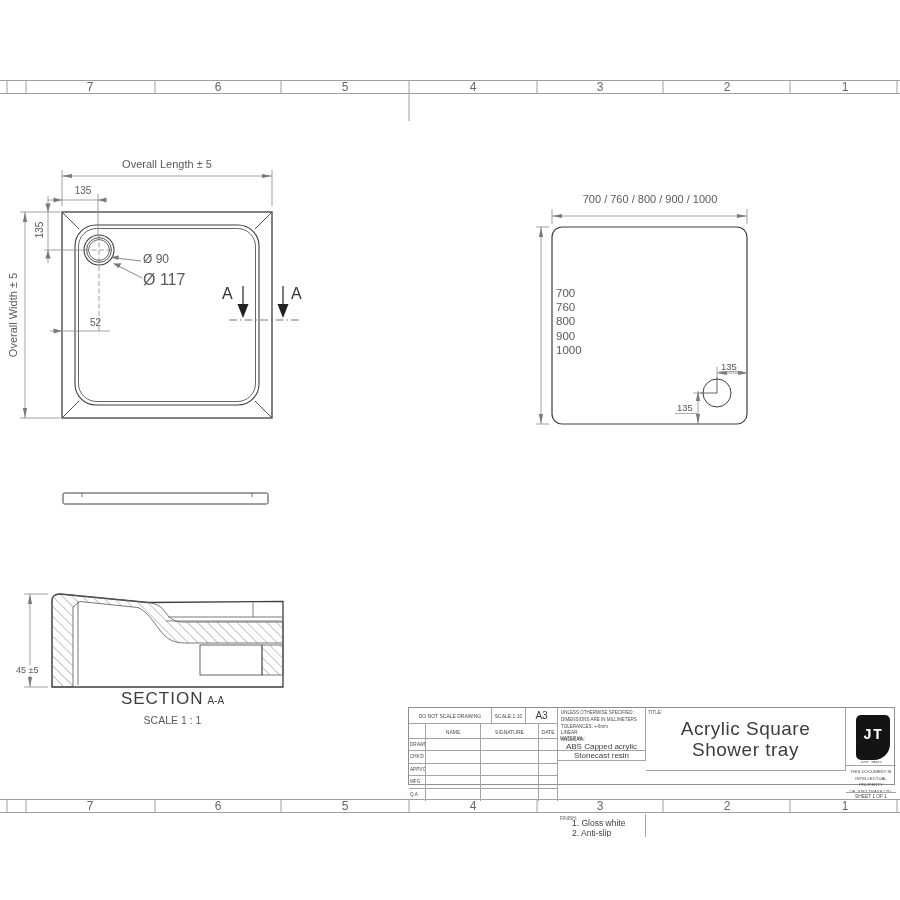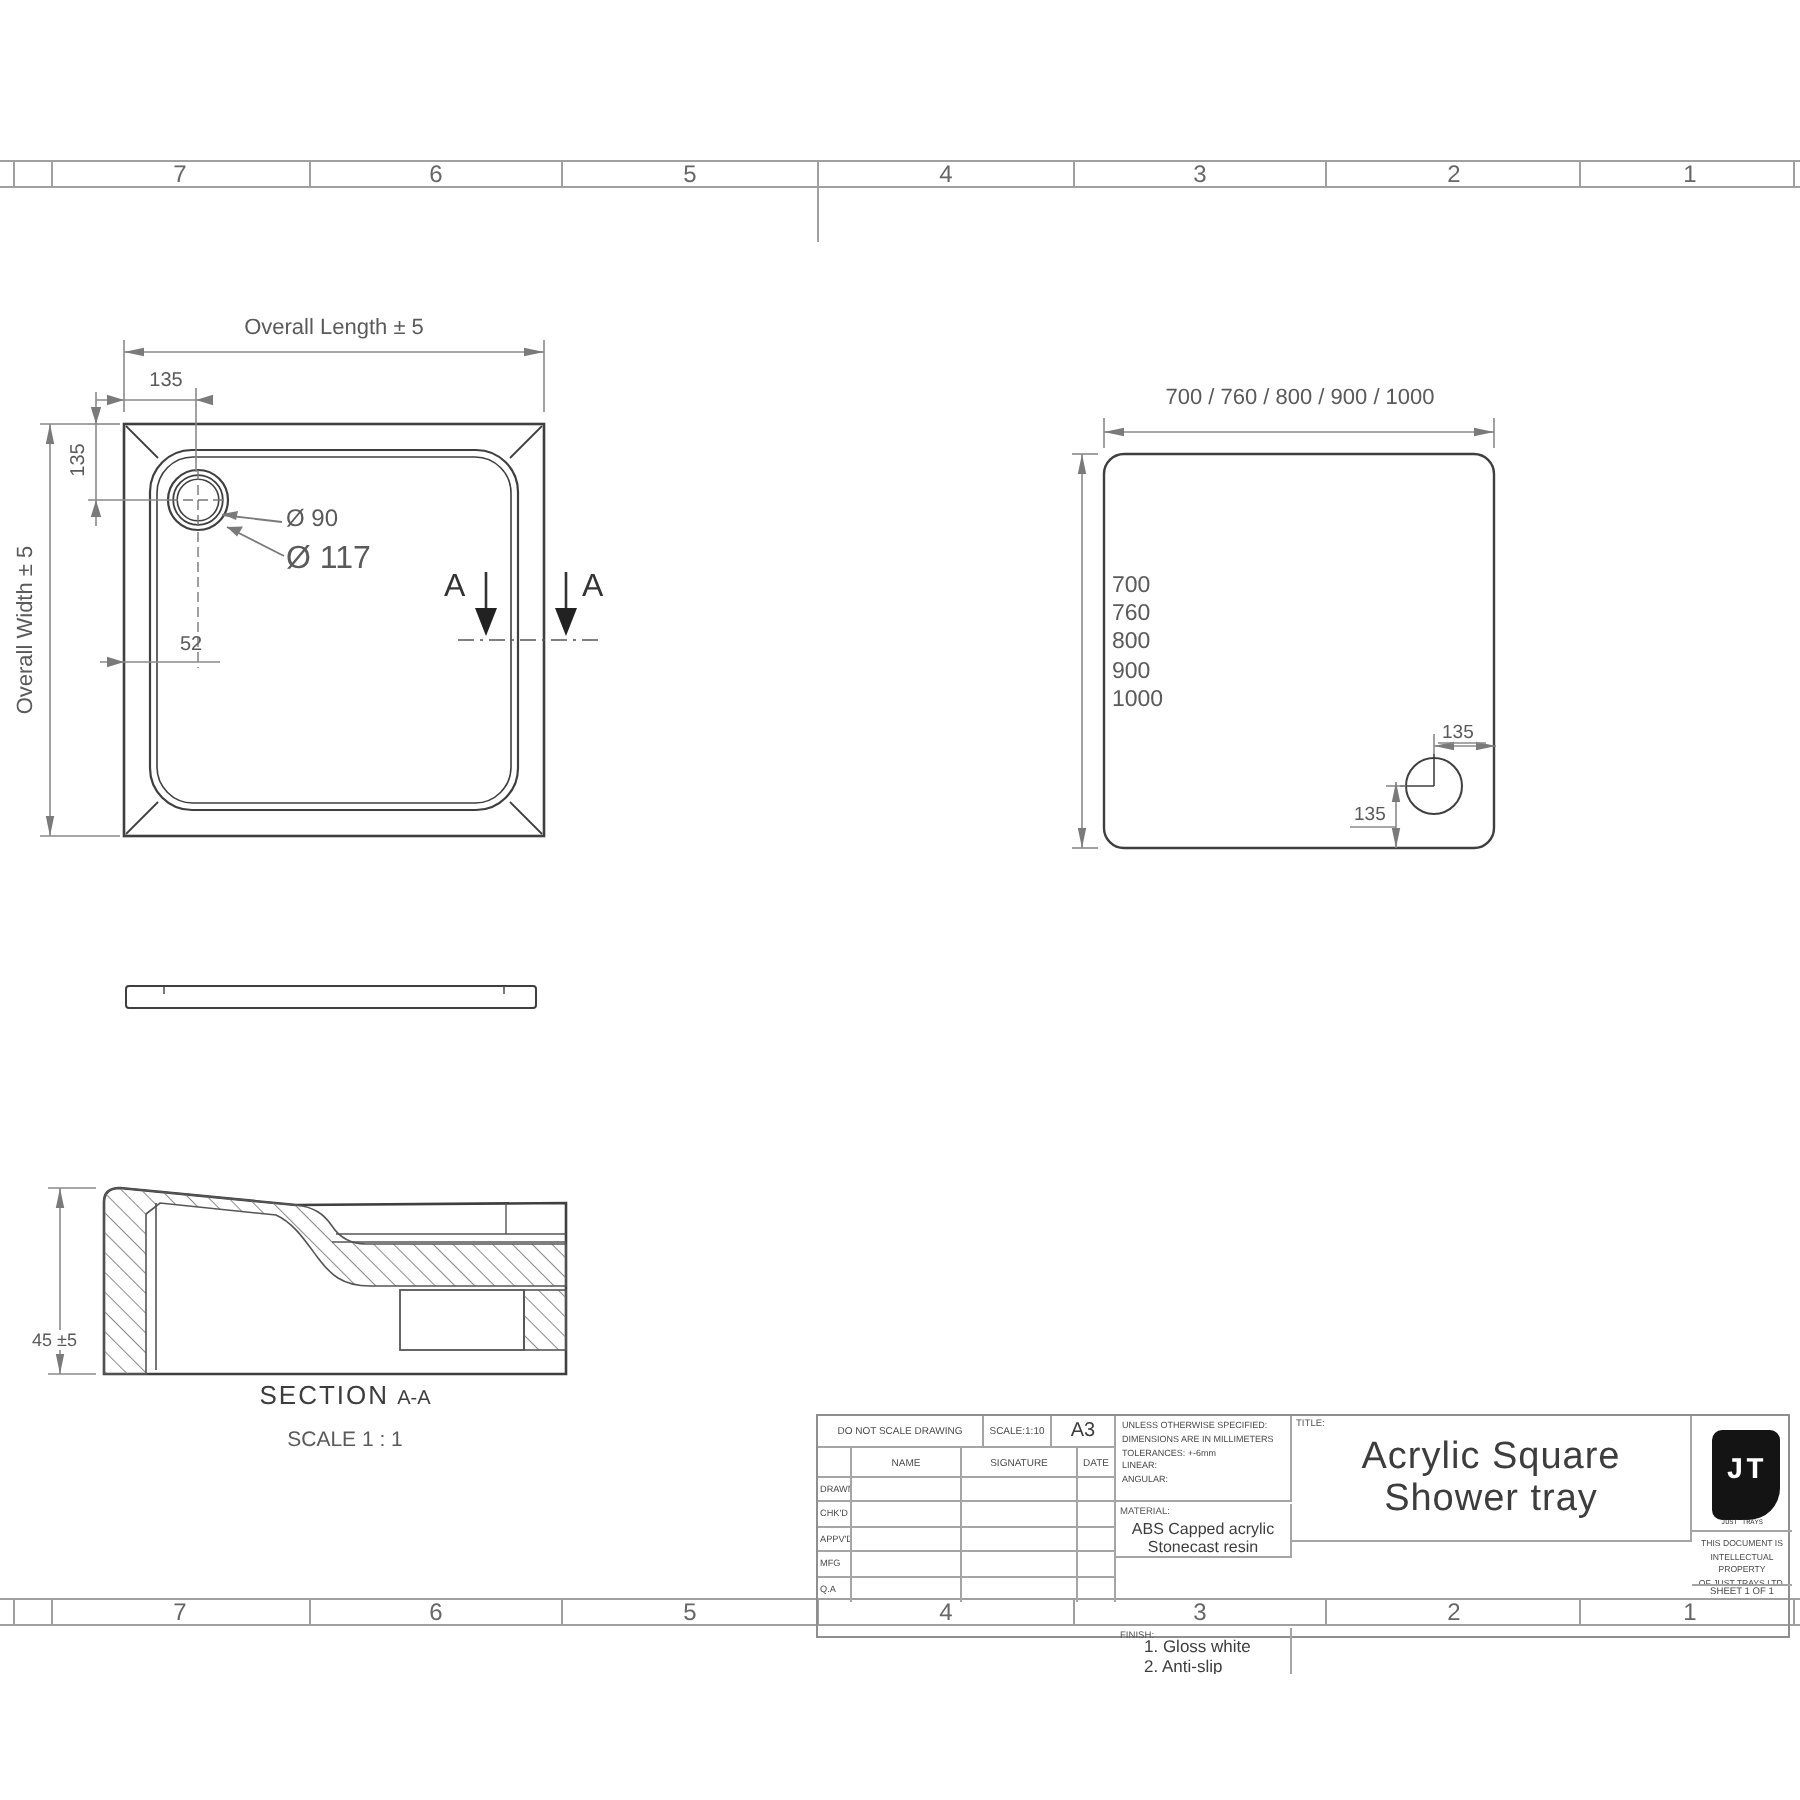--- a/index.html
+++ b/index.html
@@ -4,21 +4,21 @@
 <style>
   html,body{margin:0;padding:0;background:#ffffff;}
   #sheet{position:relative;width:900px;height:900px;background:#ffffff;overflow:hidden;
          font-family:"Liberation Sans",sans-serif;color:#555;}
   #linework{position:absolute;left:0;top:0;}
   .txt{position:absolute;white-space:nowrap;color:#5a5a5a;}
   .ctr{text-align:center;}
   .rot{transform:rotate(-90deg);transform-origin:center;}
   .rulnum{width:40px;height:14px;line-height:14px;font-size:12px;color:#666;text-align:center;}
   
-  #tb{position:absolute;left:408px;top:707px;width:487px;height:112px;box-sizing:border-box;
+  #tb{position:absolute;left:408px;top:707px;width:487px;height:78px;box-sizing:border-box;
       border:1px solid #8f8f8f;font-family:"Liberation Sans",sans-serif;color:#4a4a4a;}
   .c{position:absolute;box-sizing:border-box;border-right:1px solid #a5a5a5;border-bottom:1px solid #a5a5a5;overflow:hidden;}
   .nr{border-right:none;} .nb{border-bottom:none;} .t45{font-size:4.5px;line-height:6.8px;}
   .lbl{position:absolute;left:2px;top:2px;font-size:4.8px;color:#555;}
   .bigtitle{font-size:19px;line-height:21px;color:#3d3d3d;text-align:center;letter-spacing:0.5px;}
   #jtbox{position:absolute;left:10px;top:7px;width:34px;height:45px;background:#141414;
          border-radius:5px 5px 16px 5px;color:#fff;text-align:center;}
   #jtbox span{display:inline-block;margin-top:12px;font-size:15px;font-weight:bold;letter-spacing:1px;}
 </style>
 </head>
@@ -199,21 +199,21 @@
     <div>760</div>
     <div>800</div>
     <div>900</div>
     <div>1000</div>
   </div>
   <span class="txt" style="left:721px;top:361px;font-size:9.5px;">135</span>
   <span class="txt" style="left:677px;top:402px;font-size:9.5px;">135</span>
 
   <span class="txt" style="left:15px;top:629px;font-size:9px;background:#fff;padding:0 1px;margin-top:36px;">45 ±5</span>
   <div class="txt ctr" style="left:105px;top:689px;width:135px;color:#3d3d3d;">
-    <span style="font-size:13px;letter-spacing:1px;text-align:center;">SECTION</span><span style="font-size:10px;margin-left:4px;">A-A</span>
+    <span style="font-size:17px;letter-spacing:1px;text-align:center;">SECTION</span><span style="font-size:10px;margin-left:4px;">A-A</span>
   </div>
   <span class="txt ctr" style="left:130px;top:714px;width:85px;font-size:10.5px;">SCALE 1 : 1</span>
 
   <div id="tb">
     <div class="c ctr" style="left:0;top:0;width:83px;height:16px;padding-top:5px;font-size:5px;">DO NOT SCALE DRAWING</div>
     <div class="c ctr" style="left:83px;top:0;width:34px;height:16px;padding-top:5px;font-size:5px;">SCALE:1:10</div>
     <div class="c ctr" style="left:117px;top:0;width:32px;height:16px;padding-top:2px;font-size:10px;color:#3d3d3d;">A3</div>
     <div class="c" style="left:0;top:16px;width:17px;height:15px;"></div>
     <div class="c ctr" style="left:17px;top:16px;width:55px;height:15px;padding-top:5px;font-size:5px;">NAME</div>
     <div class="c ctr" style="left:72px;top:16px;width:58px;height:15px;padding-top:5px;font-size:5px;">SIGNATURE</div>
@@ -240,21 +240,21 @@
     <div class="c nb" style="left:72px;top:80.6px;width:58px;height:12.4px;"></div>
     <div class="c nb" style="left:130px;top:80.6px;width:19px;height:12.4px;"></div>
 
     <div class="c" style="left:149px;top:0;width:88px;height:43px;padding:2px 3px;">
       <div class="t45">UNLESS OTHERWISE SPECIFIED:</div>
       <div class="t45">DIMENSIONS ARE IN MILLIMETERS</div>
       <div class="t45">TOLERANCES: +-6mm</div>
       <div class="t45">LINEAR:</div>
       <div class="t45">ANGULAR:</div>
     </div>
-    <div class="c" style="left:149px;top:44px;width:88px;height:27px;">
+    <div class="c" style="left:149px;top:26px;width:88px;height:27px;">
       <span class="lbl">MATERIAL:</span>
       <div class="ctr" style="margin-top:8px;font-size:8px;line-height:9px;color:#3d3d3d;">
         <div>ABS Capped acrylic</div>
         <div>Stonecast resin</div>
       </div>
     </div>
     <div class="c nb" style="left:149px;top:70px;width:88px;height:23px;margin-top:36px;">
       <span class="lbl">FINISH:</span>
       <div style="margin:5px 0 0 14px;font-size:8.5px;line-height:9.5px;color:#3d3d3d;">
         <div>1. Gloss white</div>

